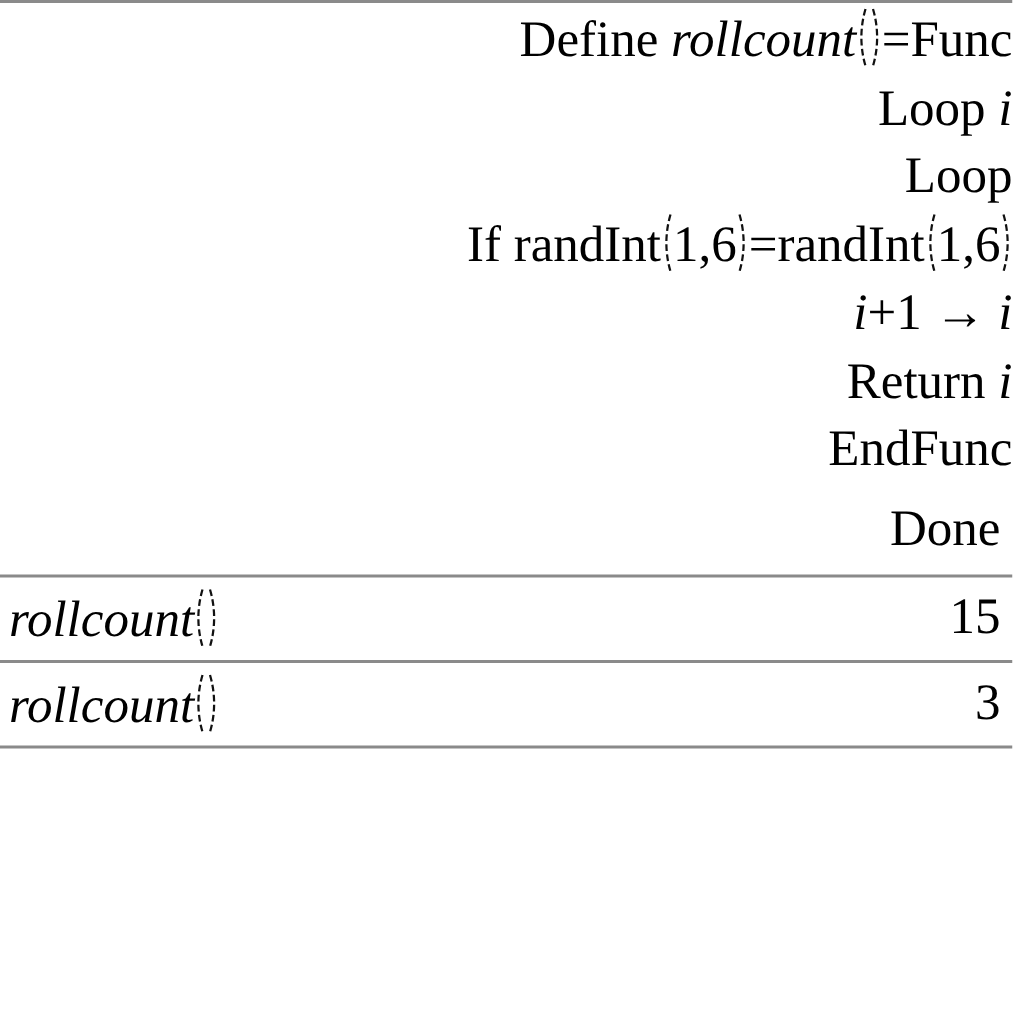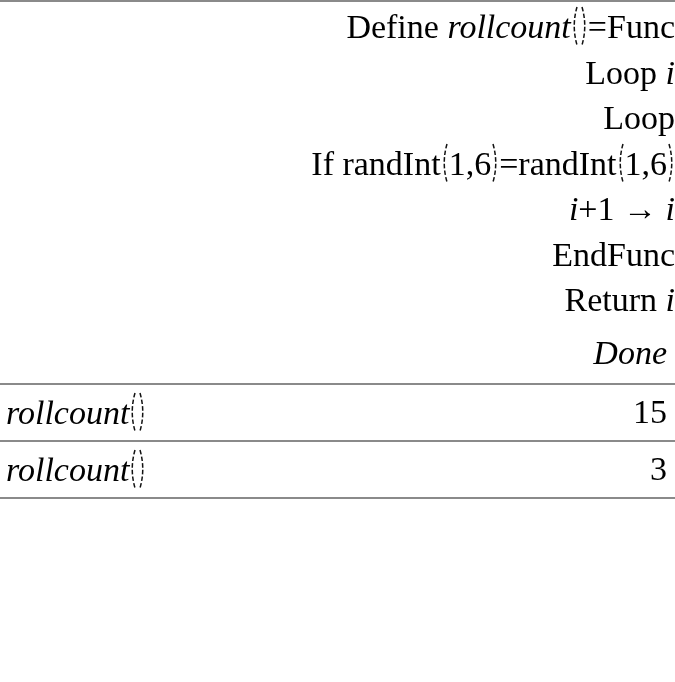--- a/index.html
+++ b/index.html
@@ -12,21 +12,21 @@
   }
   .rule { height:2px; background:var(--sep); }
   .code-area { padding:2px 0 0 8px; }
   .code-line { height:45.5px; line-height:45.5px; white-space:pre;text-align:right; }
   .indent { margin-left:270px; }
   .seg { white-space:pre; }
   .italic { font-style:italic; }
   .roman { font-style:normal; }
   .done-line {
     height:60px; line-height:60px;
-    text-align:right; padding-right:8px; font-style:italic;
+    text-align:right; padding-right:8px; 
   }
   .entry-row {
     height:55px; border-top:2px solid var(--sep);
     display:flex; justify-content:space-between; align-items:center;
     padding:0 8px 0 6px;
   }
   .expr { white-space:pre; }
   .result { font-style:normal; }
   .ti-paren { vertical-align:-8px; }
   .ti-paren + .ti-paren { margin-left:1px; }
@@ -50,22 +50,22 @@
         <div class="code-line indent"><span class="seg roman">If randInt</span><svg width="8" height="40" viewBox="0 0 8 40" class="ti-paren">
             <path d="M6 1 Q0.5 20 6 39" fill="none" stroke="#111111" stroke-width="1.5" stroke-dasharray="4.5 2.2"></path>
           </svg><span class="seg roman">1,6</span><svg width="8" height="40" viewBox="0 0 8 40" class="ti-paren">
             <path d="M2 1 Q7.5 20 2 39" fill="none" stroke="#111111" stroke-width="1.5" stroke-dasharray="4.5 2.2"></path>
           </svg><span class="seg roman">=randInt</span><svg width="8" height="40" viewBox="0 0 8 40" class="ti-paren">
             <path d="M6 1 Q0.5 20 6 39" fill="none" stroke="#111111" stroke-width="1.5" stroke-dasharray="4.5 2.2"></path>
           </svg><span class="seg roman">1,6</span><svg width="8" height="40" viewBox="0 0 8 40" class="ti-paren">
             <path d="M2 1 Q7.5 20 2 39" fill="none" stroke="#111111" stroke-width="1.5" stroke-dasharray="4.5 2.2"></path>
           </svg></div>
         <div class="code-line indent"><span class="seg italic">i</span><span class="seg roman">+1 → </span><span class="seg italic">i</span></div>
+        <div class="code-line indent"><span class="seg roman">Return </span><span class="seg italic">i</span></div>
         <div class="code-line indent"><span class="seg roman">EndFunc</span></div>
-        <div class="code-line indent"><span class="seg roman">Return </span><span class="seg italic">i</span></div>
       </div>
   </div>
 
   <div class="done-line">
     <span>Done</span>
   </div>
 
   <div class="entry-row">
     <span class="expr"><span class="seg italic">rollcount</span><svg width="8" height="40" viewBox="0 0 8 40" class="ti-paren">
           <path d="M6 1 Q0.5 20 6 39" fill="none" stroke="#111111" stroke-width="1.5" stroke-dasharray="4.5 2.2"></path>

